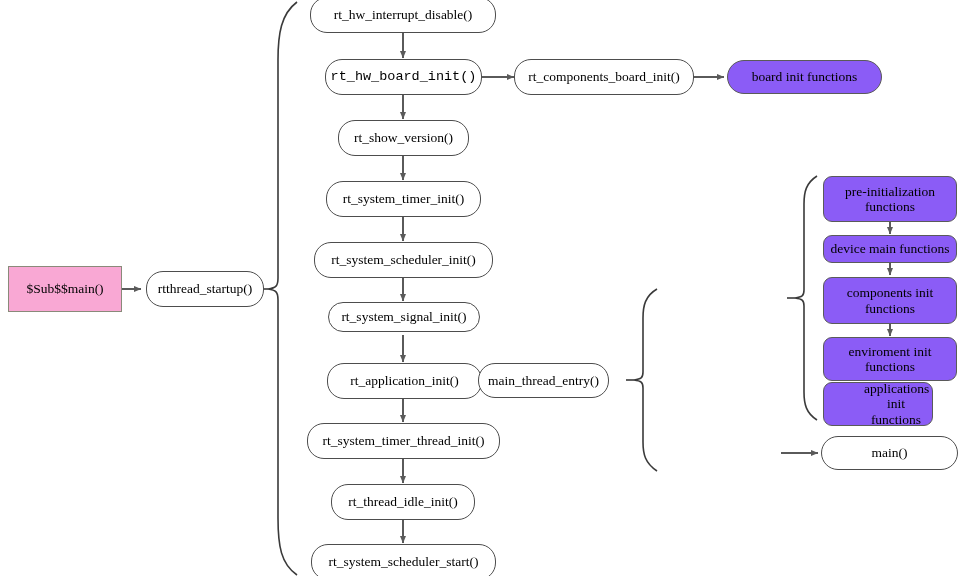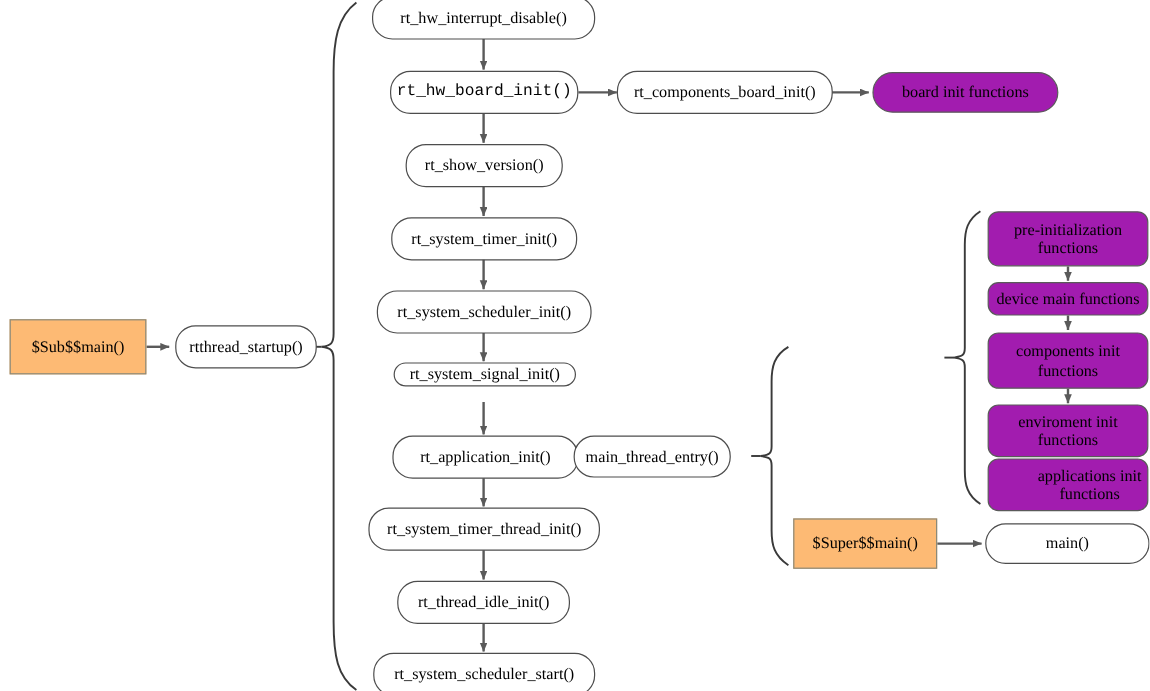--- a/index.html
+++ b/index.html
@@ -41,22 +41,22 @@
     line-height: 1.12;
     border-radius: 17px;
     white-space: pre-line;
     padding: 0 4px;
   }
   .node.rounded-soft { border-radius: 9px; }
   .node.rect {
     border-radius: 0;
     border: 1.2px solid #8a8a7a;
   }
-  .fill-blue { background: #a21caf; border-color: #5a5a5a; }
-  .fill-cream { background: #fdba74; border-color: #9a9a86; }
+  .fill-blue { background: #8b5cf6; border-color: #5a5a5a; }
+  .fill-cream { background: #f9a8d4; border-color: #9a9a86; }
   .node span { display: block; width: 100%; }
 </style>
 </head>
 <body>
 
 <div id="canvas">
 
   <svg id="wires" viewBox="0 0 958 576">
     <defs>
       <marker id="ah" markerWidth="9" markerHeight="9" refX="7.4" refY="3.2" orient="auto" markerUnits="userSpaceOnUse">
@@ -146,21 +146,21 @@
   </div>
 
   <div class="node" style="left:326px; top:181px; width:155px; height:36px;">
     <span>rt_system_timer_init()</span>
   </div>
 
   <div class="node" style="left:314px; top:242px; width:179px; height:36px;">
     <span>rt_system_scheduler_init()</span>
   </div>
 
-  <div class="node" style="left:328px; top:302px; width:152px; height:20px;text-align:center;">
+  <div class="node" style="left:328px; top:302px; width:152px; height:30px;text-align:center;">
     <span>rt_system_signal_init()</span>
   </div>
 
   <div class="node" style="left:327px; top:363px; width:155px; height:36px;">
     <span>rt_application_init()</span>
   </div>
 
   <div class="node" style="left:307px; top:423px; width:193px; height:36px;">
     <span>rt_system_timer_thread_init()</span>
   </div>
@@ -179,23 +179,20 @@
 
   <div class="node fill-blue" style="left:727px; top:60px; width:155px; height:34px;">
     <span>board init functions</span>
   </div>
 
   <div class="node" style="left:478px; top:363px; width:131px; height:35px;">
     <span>main_thread_entry()</span>
   </div>
 
 
-  <div class="node rect fill-cream" style="left:661px; top:432px; width:120px; height:42px;">
-    <span>$Super$$main()</span>
-  </div>
 
   <div class="node" style="left:821px; top:436px; width:137px; height:34px;">
     <span>main()</span>
   </div>
 
   <div class="node rounded-soft fill-blue" style="left:823px; top:176px; width:134px; height:46px;">
     <span>pre-initialization
 functions</span>
   </div>
 
@@ -206,18 +203,18 @@
   <div class="node rounded-soft fill-blue" style="left:823px; top:277px; width:134px; height:47px;">
     <span>components init
 functions</span>
   </div>
 
   <div class="node rounded-soft fill-blue" style="left:823px; top:337px; width:134px; height:44px;">
     <span>enviroment init
 functions</span>
   </div>
 
-  <div class="node rounded-soft fill-blue" style="left:823px; top:382px; width:134px; height:44px;padding-left:40px;">
+  <div class="node rounded-soft fill-blue" style="left:823px; top:382px; width:110px; height:44px;padding-left:40px;">
     <span>applications init
 functions</span>
   </div>
 
 </div>
 
 </body></html>

